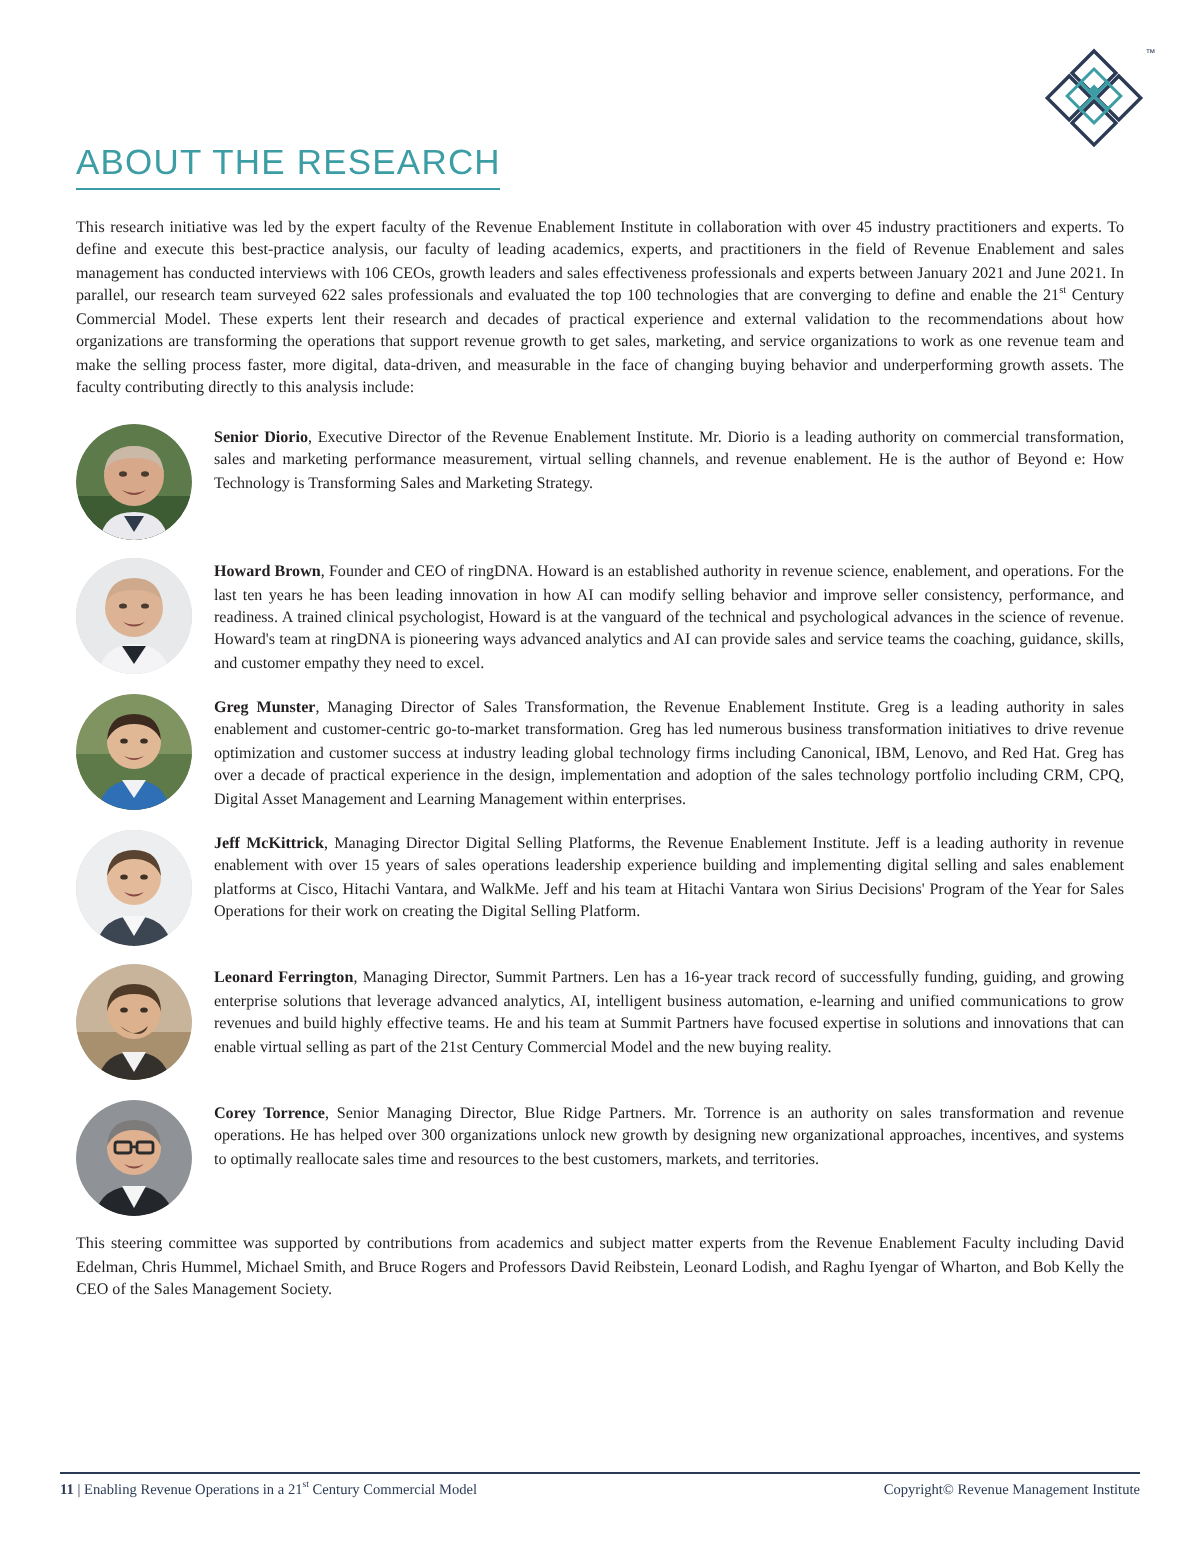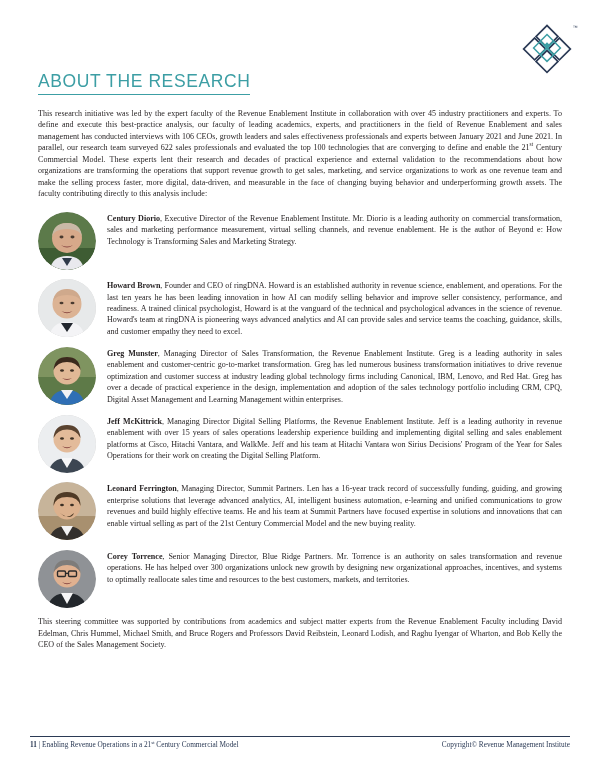--- a/index.html
+++ b/index.html
@@ -187,21 +187,21 @@
               <circle cx="29" cy="26" r="15" fill="#d7a98a"></circle>
               <path d="M14 27 q0 -16 15 -16 q15 0 15 16 q0 -10 -15 -10 q-15 0 -15 10z" fill="#c9b9a6"></path>
               <path d="M12 58 q2 -14 17 -14 q15 0 17 14z" fill="#e9e9ee"></path>
               <path d="M24 46 l5 8 l5 -8 z" fill="#2f3a4a"></path>
               <ellipse cx="23.5" cy="25" rx="2" ry="1.4" fill="#4a3b30"></ellipse>
               <ellipse cx="34.5" cy="25" rx="2" ry="1.4" fill="#4a3b30"></ellipse>
               <path d="M23 33 q6 5 12 0 q-6 3 -12 0z" fill="#8a4a44"></path>
             </g>
           </svg>
         </div>
-        <div class="bio-text"><span class="bio-name">Century Diorio</span><span>, Executive Director of the Revenue Enablement Institute. Mr. Diorio is a leading authority on commercial transformation, sales and marketing performance measurement, virtual selling channels, and revenue enablement. He is the author of Beyond e: How Technology is Transforming Sales and Marketing Strategy.</span></div>
+        <div class="bio-text"><span class="bio-name">Senior Diorio</span><span>, Executive Director of the Revenue Enablement Institute. Mr. Diorio is a leading authority on commercial transformation, sales and marketing performance measurement, virtual selling channels, and revenue enablement. He is the author of Beyond e: How Technology is Transforming Sales and Marketing Strategy.</span></div>
       </div>
 
       <div class="bio">
         <div class="avatar">
           <svg viewBox="0 0 58 58">
               <defs>
                 <clipPath id="c2">
                   <circle cx="29" cy="29" r="29"></circle>
                 </clipPath>
               </defs>

